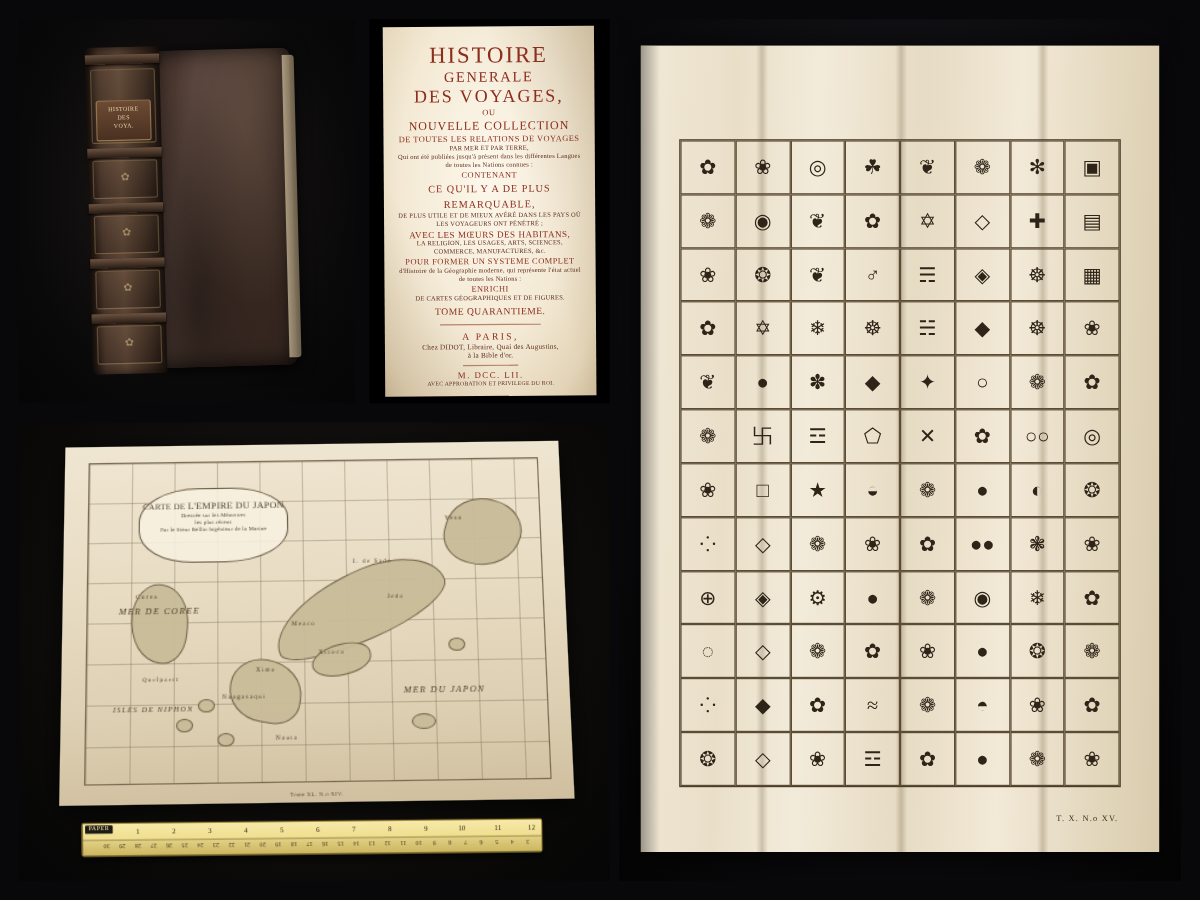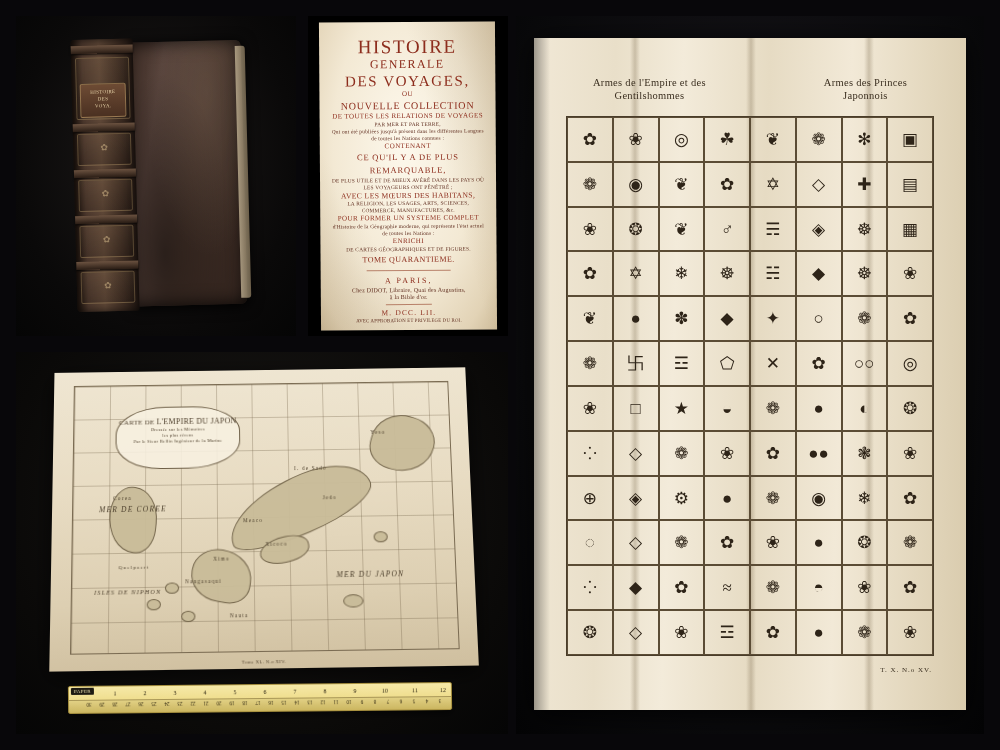--- a/index.html
+++ b/index.html
@@ -320,21 +320,21 @@
     align-items: center;
     justify-content: center;
     color: #2e2418;
     font-size: 17px;
     line-height: 1;
     overflow: hidden;
   }
   .crest span { display:block; }
   .plate-sig {
     position: absolute;
-    right: 34px; bottom: 36px;
+    right: 34px; bottom: 24px;
     color: #3c3122;
     font-size: 7px;
     letter-spacing: 1px;
     text-align: center;
   }
   .page-edge {
     position: absolute;
     left: 0; top: 0; bottom: 0; width: 16px;
     background: linear-gradient(90deg, rgba(0,0,0,.35), rgba(0,0,0,0));
   }
@@ -489,30 +489,20 @@
     </div>
   </div>
 
   <div class="panel" id="panel-plate">
     <div class="plate-sheet">
       <div class="page-edge"></div>
       <div class="fold" style="left:96px"></div>
       <div class="fold" style="left:212px"></div>
       <div class="fold" style="left:330px"></div>
 
-      <div class="plate-head">
-        <div>
-          <span>Armes de l'Empire et des</span><br>
-          <span>Gentilshommes</span>
-        </div>
-        <div>
-          <span>Armes des Princes</span><br>
-          <span>Japonnois</span>
-        </div>
-      </div>
 
       <div class="plate-grid" id="plate-grid">
           <div class="crest">
             <span>✿</span>
           </div>
           <div class="crest">
             <span>❀</span>
           </div>
           <div class="crest">
             <span>◎</span>

